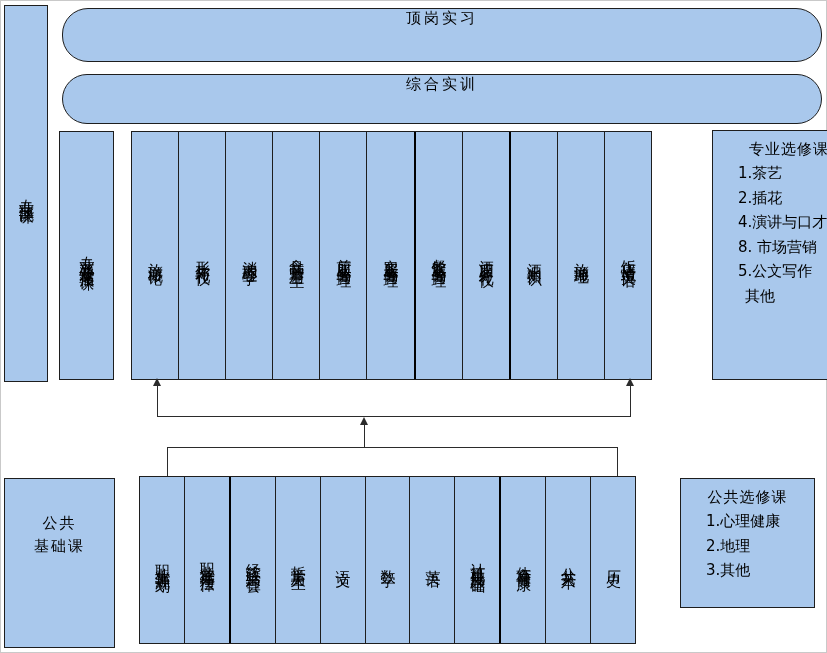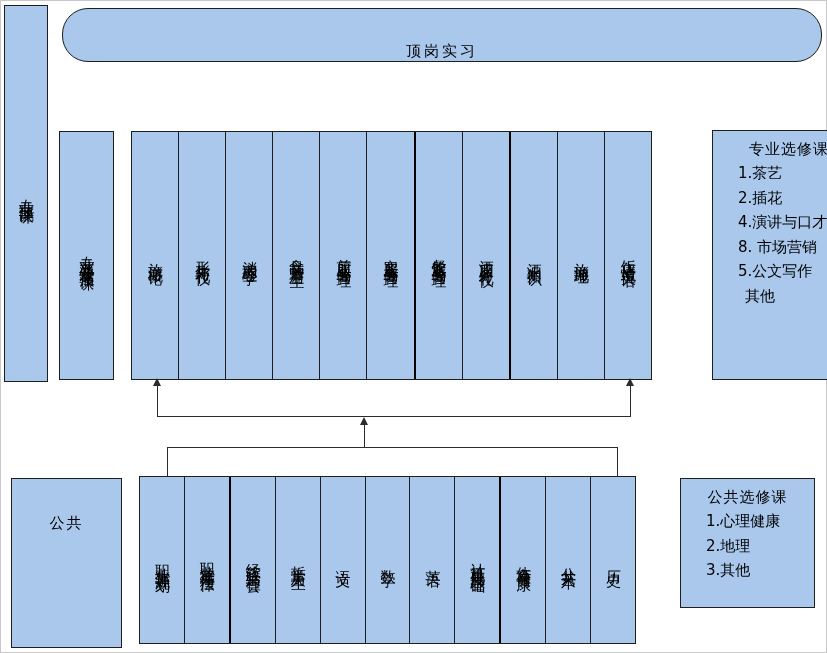--- a/index.html
+++ b/index.html
@@ -6,21 +6,21 @@
   .canvas{
     position:relative;width:827px;height:653px;background:#ffffff;
     font-family:"DejaVu Sans",sans-serif;color:#000;
     box-shadow:inset 0 0 0 1px #c9c9c9;overflow:hidden;
   }
   .box{
     position:absolute;background:#a9c8ec;border:1px solid #1e1e1e;
     box-sizing:border-box;
   }
   
-  .banner{display:flex;align-items:flex-end;justify-content:center;
+  .banner{display:flex;align-items:flex-start;justify-content:center;
     font-size:15px;letter-spacing:3px;border-radius:26px;}
   #banner-1{left:62px;top:8px;width:760px;height:54px;}
   #banner-2{left:62px;top:74px;width:760px;height:50px;}
   
   .vbox{display:flex;align-items:center;justify-content:center;}
   .vtext{writing-mode:vertical-rl;text-orientation:upright;
     font-size:15px;letter-spacing:2.5px;line-height:1;white-space:nowrap;}
   #box-skill{left:4px;top:5px;width:44px;height:377px;}
   #box-core{left:59px;top:131px;width:55px;height:249px;}
   
@@ -32,40 +32,43 @@
   .col:first-child{border-left:none;}
   .col.thick{border-left-width:2.5px;border-left-color:#000;}
   
   .panel{font-size:15px;padding-top:6px;}
   #panel-prof{left:668px;top:130px;width:154px;height:250px;margin-left:44px;}
   #panel-pub{left:680px;top:478px;width:135px;height:130px;}
   .panel-title{text-align:center;line-height:24px;letter-spacing:1px;}
   .panel-item{padding-left:25px;line-height:24.5px;}
   .panel-item.indent{padding-left:32px;}
   
-  #box-pbase{left:11px;top:478px;width:111px;height:170px;
+  #box-pbase{left:4px;top:478px;width:111px;height:170px;
     text-align:center;font-size:15px;line-height:23px;padding-top:33px;
     letter-spacing:2px;}
   
   .line{position:absolute;background:#2b2b2b;}
   .ah{position:absolute;width:0;height:0;
     border-left:4px solid transparent;border-right:4px solid transparent;
     border-bottom:8px solid #2b2b2b;}
 </style>
 </head>
 <body>
 
 <div class="canvas">
 
   <div class="box vbox" id="box-skill">
     <span class="vtext">专业技能课</span>
   </div>
 
   <div class="box banner" id="banner-1">
     <span>顶岗实习</span>
+  </div>
+  <div class="box banner" id="banner-2">
+    <span>综合实训</span>
   </div>
 
   <div class="box vbox" id="box-core">
     <span class="vtext">专业核心课及拓展课</span>
   </div>
 
   <div class="box row" id="row-prof">
     <div class="col">
         <span class="vtext">旅游概论</span>
       </div>
@@ -106,20 +109,21 @@
     <div class="panel-item">1.茶艺</div>
     <div class="panel-item">2.插花</div>
     <div class="panel-item">4.演讲与口才</div>
     <div class="panel-item">8. 市场营销</div>
     <div class="panel-item">5.公文写作</div>
     <div class="panel-item indent">其他</div>
   </div>
 
   <div class="box" id="box-pbase">
     <div>公共</div>
+    <div>基础课</div>
   </div>
 
   <div class="box row" id="row-pub">
     <div class="col">
         <span class="vtext">职业生涯规划</span>
       </div>
     <div class="col">
         <span class="vtext">职业道德与法律</span>
       </div>
     <div class="col thick">

